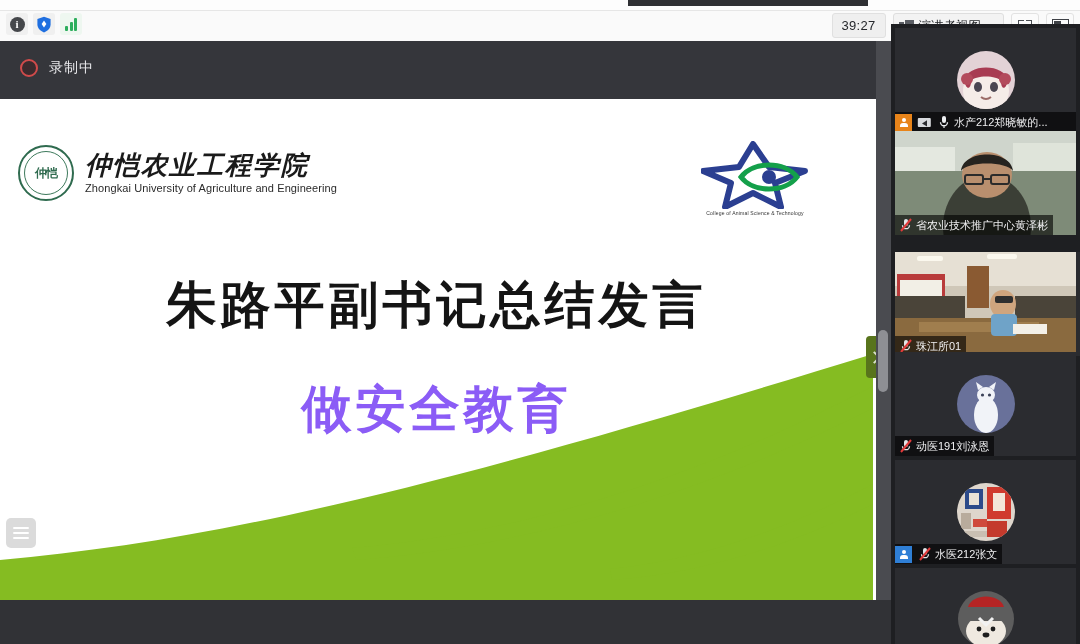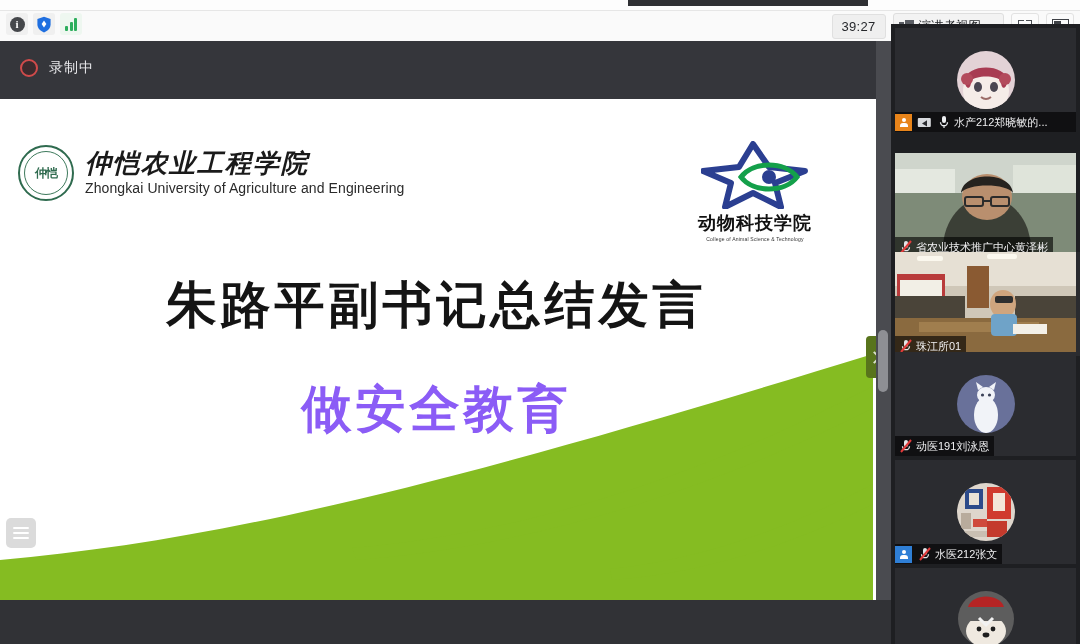--- a/index.html
+++ b/index.html
@@ -19,21 +19,21 @@
   
   .topbar{position:absolute;left:0;top:11px;width:1080px;height:30px;background:#fafafa;}
   .tb-left{position:absolute;left:6px;top:2px;display:flex;align-items:center;gap:5px;}
   .tb-icon{width:22px;height:22px;border-radius:3px;display:flex;align-items:center;justify-content:center;background:#f0f0f0;}
   .ico-info{width:15px;height:15px;border-radius:50%;background:#45474b;color:#fff;font-size:11px;font-weight:bold;
             display:flex;align-items:center;justify-content:center;font-family:"Liberation Serif",serif;line-height:1;}
   .ico-shield svg{display:block;}
   .ico-bars{display:flex;align-items:flex-end;gap:1.5px;height:13px;}
   .ico-bars i{display:block;width:3px;background:#2cae5c;border-radius:1px;}
 
-  .tb-right{position:absolute;right:6px;top:2px;display:flex;align-items:center;gap:7px;}
+  .tb-right{position:absolute;right:6px;top:2px;display:flex;gap:7px;}
   .timer{min-width:52px;height:23px;background:#efefef;border:1px solid #e0e0e0;border-radius:3px;
          display:flex;align-items:center;justify-content:center;font-size:13px;color:#26282c;letter-spacing:.3px;}
   .viewsel{height:24px;background:#f3f3f3;border:1px solid #dedede;border-radius:3px;display:flex;align-items:center;
            gap:5px;padding:0 6px 0 5px;}
   .viewsel .vi{width:15px;height:13px;position:relative;}
   .viewsel .vi b{position:absolute;background:#5a5d63;display:block;}
   .viewsel .lbl{font-size:12.5px;color:#1f2124;}
   .caret{width:0;height:0;border-left:4px solid transparent;border-right:4px solid transparent;border-top:5px solid #666;margin-left:3px;}
   .sqbtn{width:26px;height:24px;border:1px solid #e2e2e2;border-radius:3px;background:#fbfbfb;display:flex;align-items:center;justify-content:center;}
   .fs-ico{width:14px;height:13px;position:relative;}
@@ -55,21 +55,21 @@
   .slide{position:absolute;left:0;top:99px;width:873px;height:501px;background:#ffffff;overflow:hidden;}
   .slidestage{position:absolute;left:0;top:0;width:873px;height:501px;margin-top:28px;}
 
   .logo-left{position:absolute;left:18px;top:18px;display:flex;align-items:center;gap:11px;}
   .seal{width:56px;height:56px;border-radius:50%;border:2px solid #2f6b4f;position:relative;box-sizing:border-box;
         display:flex;align-items:center;justify-content:center;background:#fff;}
   .seal:after{content:"";position:absolute;left:4px;top:4px;right:4px;bottom:4px;border:1px solid #3e7a5c;border-radius:50%;}
   .seal span{font-size:12px;color:#2f6b4f;font-family:"Liberation Serif",serif;font-weight:bold;position:relative;z-index:2;letter-spacing:-1px;}
   .uni-cn{font-size:26px;color:#1a1a1a;font-family:"Liberation Serif",serif;font-weight:bold;letter-spacing:2px;line-height:1.05;
           font-style:italic;}
-  .uni-en{font-size:14px;color:#2a2a2a;letter-spacing:.1px;margin-top:3px;}
+  .uni-en{font-size:11px;color:#2a2a2a;letter-spacing:.1px;margin-top:3px;}
 
   .logo-right{position:absolute;right:58px;top:14px;width:120px;text-align:center;}
   .animal-mark{position:relative;width:108px;height:68px;margin:0 auto;}
   .animal-cn{font-size:18px;font-weight:bold;color:#111;letter-spacing:1px;margin-top:2px;font-family:"Liberation Serif",serif;}
   .animal-en{font-size:5.5px;color:#333;letter-spacing:.2px;margin-top:1px;transform:scale(.92);}
 
   .title-block{position:absolute;left:0;right:0;top:150px;text-align:center;}
   .title-1{font-size:50px;font-weight:bold;color:#141414;letter-spacing:4px;line-height:1.15;
            font-family:"DejaVu Sans","Liberation Sans",sans-serif;}
   .title-2{font-size:50px;font-weight:bold;color:#8b5cf6;letter-spacing:4px;line-height:1.15;margin-top:46px;
@@ -201,21 +201,20 @@
       </div>
 
       <div class="logo-right">
         <div class="animal-mark">
           <svg width="108" height="68" viewBox="0 0 108 68">
             <path d="M52 3 L68 26 L104 30 L74 42 L80 66 L52 52 L24 66 L30 42 L2 30 L38 26 Z" fill="none" stroke="#2b3f91" stroke-width="6" stroke-linejoin="round"></path>
             <path d="M40 36 C 52 20 84 20 96 36 C 84 52 52 52 40 36 Z" fill="none" stroke="#14a04a" stroke-width="5"></path>
             <circle cx="68" cy="36" r="7" fill="#2b3f91"></circle>
           </svg>
         </div>
-        <div class="animal-cn">动物科技学院</div>
         <div class="animal-en">College of Animal Science &amp; Technology</div>
       </div>
 
       <div class="title-block">
         <div class="title-1">朱路平副书记总结发言</div>
         <div class="title-2">做安全教育</div>
       </div>
 
       <div class="slide-menu-btn">
         <span class="slm">
@@ -277,21 +276,21 @@
           <svg width="12" height="14" viewBox="0 0 12 14">
               <rect x="4" y="1" width="4" height="7" rx="2" fill="#eceef1"></rect>
               <path d="M2.5 7.2 a3.5 3.5 0 0 0 7 0" stroke="#eceef1" stroke-width="1.3" fill="none"></path>
               <rect x="5.4" y="10.4" width="1.2" height="2.6" fill="#eceef1"></rect>
             </svg>
         </span>
         <span class="nm">水产212郑晓敏的...</span>
       </div>
     </div>
 
-    <div class="tile" style="top:129px;height:104px;">
+    <div class="tile" style="top:107px;height:104px;">
       <div class="tile-video">
         <svg width="181" height="104" viewBox="0 0 181 104" preserveAspectRatio="none">
           <rect width="181" height="104" fill="#9aa792"></rect>
           <rect x="0" y="0" width="181" height="40" fill="#cfd5cc"></rect>
           <rect x="0" y="16" width="60" height="30" fill="#e4e8e0"></rect>
           <rect x="118" y="12" width="63" height="34" fill="#dfe4da"></rect>
           <rect x="0" y="40" width="181" height="64" fill="#7e8b78"></rect>
           <ellipse cx="92" cy="96" rx="44" ry="52" fill="#3b3f36"></ellipse>
           <ellipse cx="92" cy="44" rx="25" ry="23" fill="#b98f6e"></ellipse>
           <path d="M66 40 C 68 18 116 18 118 40 C 112 30 72 30 66 40 Z" fill="#26231f"></path>

